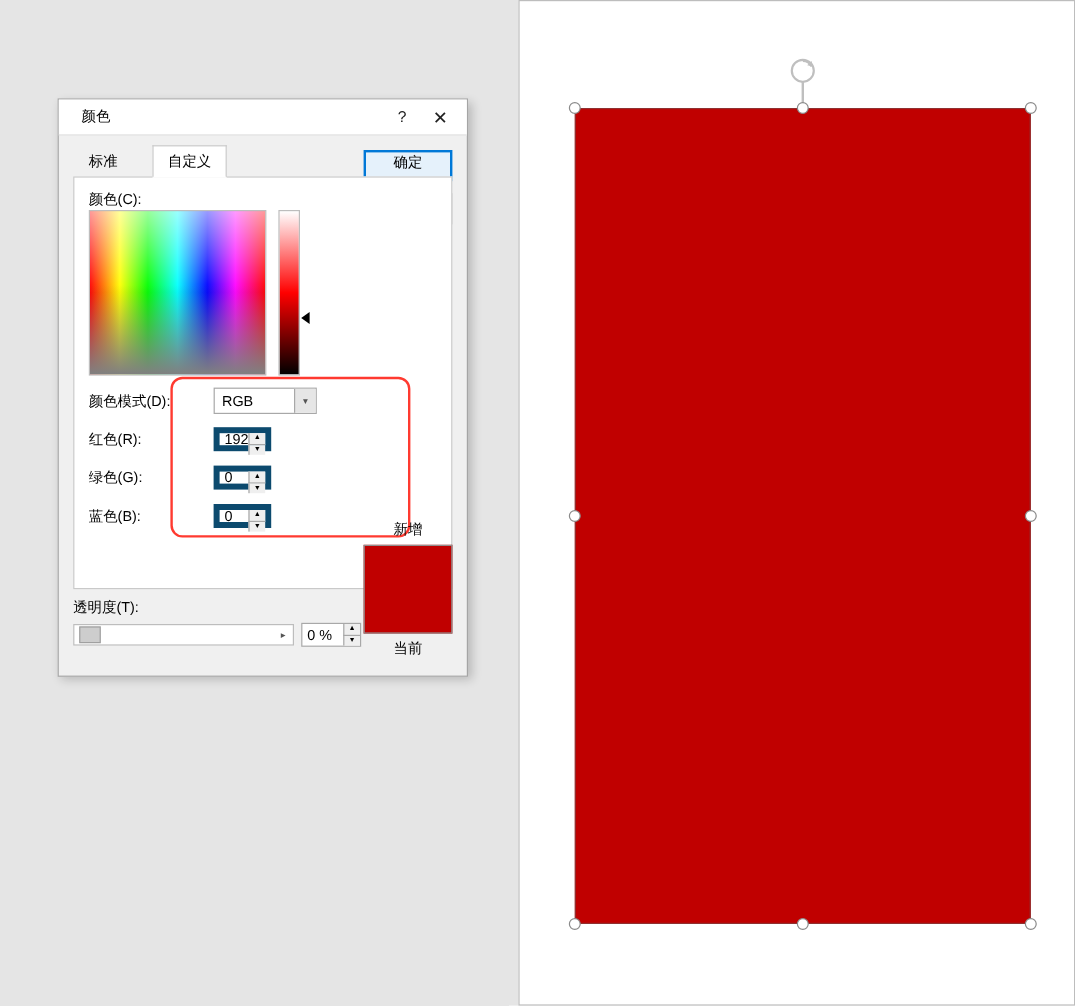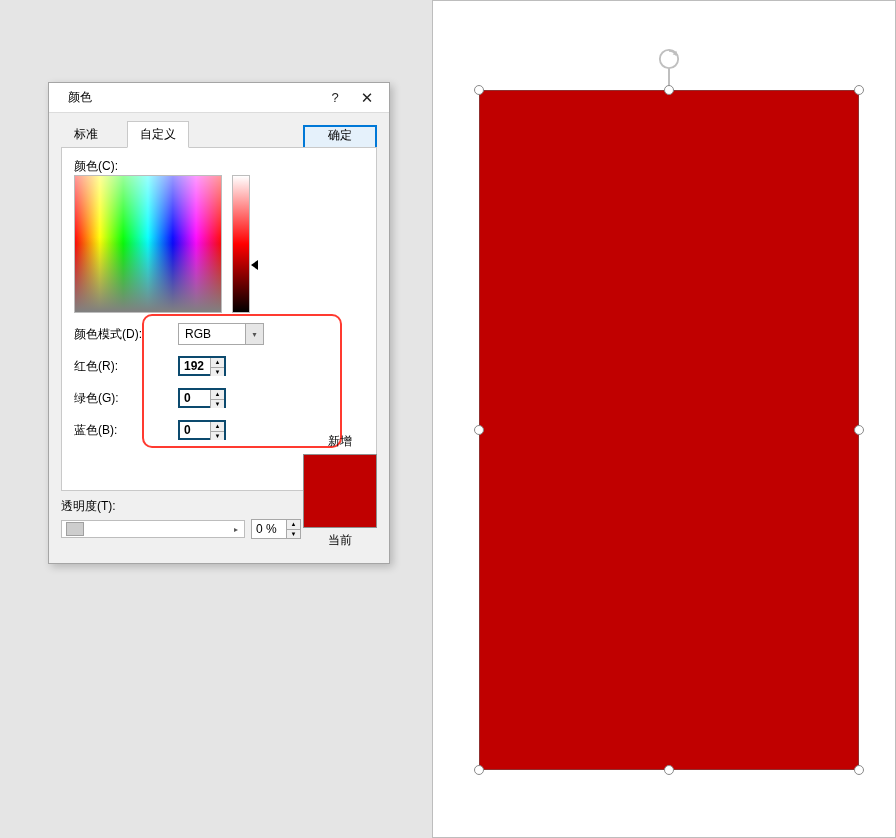--- a/index.html
+++ b/index.html
@@ -159,26 +159,25 @@
     }
     .dd-btn {
       position: absolute; right: 0; top: 0;
       width: 18px; height: 20px;
       background: #e6e6e6;
       border-left: 1px solid #a8a8a8;
       display: flex; align-items: center; justify-content: center;
     }
     .spinner {
       width: 48px; height: 20px;
-      border: 2px solid #0c4a6e;
+      border: 5px solid #0c4a6e;
       background: #ffffff;
       display: flex; align-items: center;
       padding-left: 4px;
       position: relative;
-      font-weight: bold;
     }
     .spin-btns {
       position: absolute; right: 0; top: 0;
       width: 14px; height: 18px;
       display: flex; flex-direction: column;
     }
     .spin-up, .spin-down {
       flex: 1; background: #efefef;
       border-left: 1px solid #a8a8a8;
       display: flex; align-items: center; justify-content: center;

